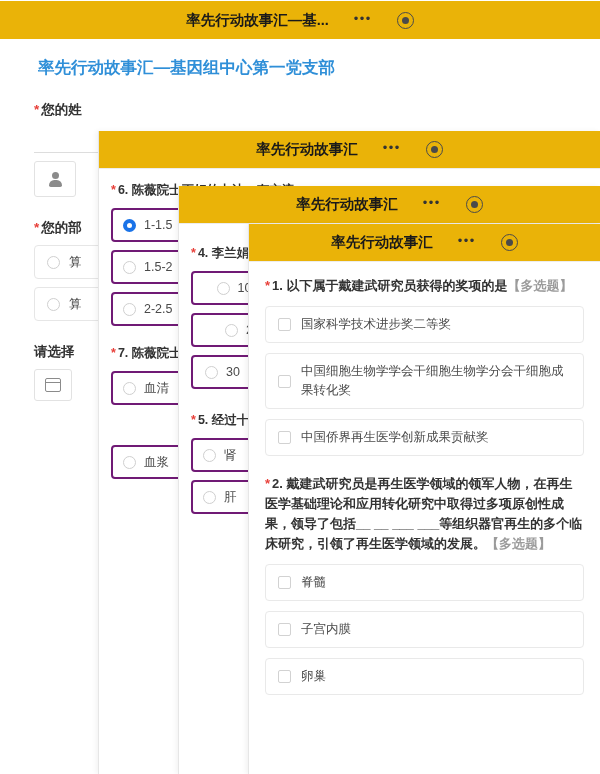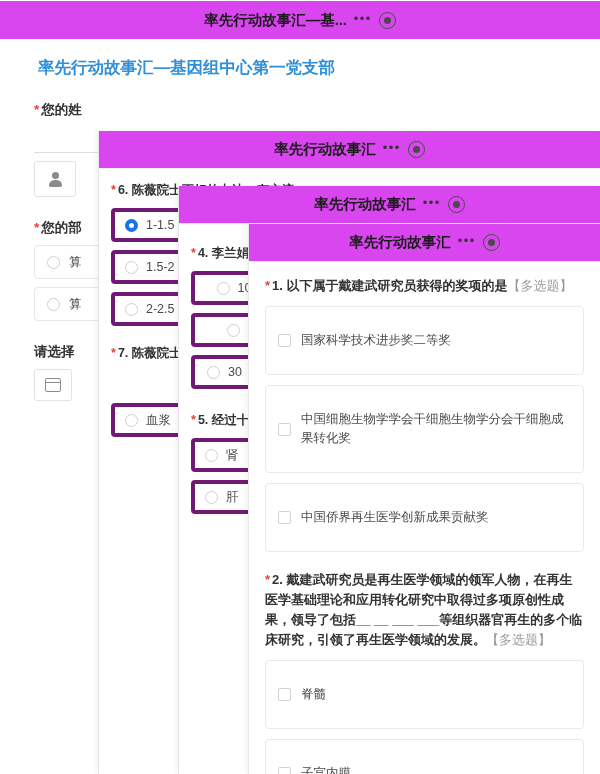--- a/index.html
+++ b/index.html
@@ -20,23 +20,23 @@
   
   .win {
     position: absolute;
     background: #ffffff;
     box-sizing: border-box;
   }
   .win-head {
     display: flex;
     align-items: center;
     justify-content: center;
-    gap: 2px;
+    gap: 20px;
     height: 38px;
-    background: #d946ef;
+    background: #eab308;
     border-bottom: 1px solid #ededed;
     box-sizing: border-box;
   }
   .win-title {
     font-size: 14.5px;
     font-weight: bold;
     color: #1a1a1a;
     white-space: nowrap;
   }
   .dots {
@@ -215,31 +215,31 @@
 
   .q-text {
     font-size: 13px;
     line-height: 20px;
     color: #333;
     font-weight: bold;
     margin: 14px 16px 10px 16px;
   }
   .q-text .muted {
     color: #9b9b9b;
-    font-weight: normal;
+    font-weight: bold;
   }
   .choice {
     margin: 0 16px 10px 16px;
     min-height: 36px;
     border: 1px solid #e9e9e9;
     border-radius: 4px;
     display: flex;
     align-items: center;
     gap: 10px;
-    padding: 24px 12px;
+    padding: 8px 12px;
     box-sizing: border-box;
     font-size: 12.5px;
     color: #4a4a4a;
     line-height: 19px;
     background: #fff;
   }
   .checkbox {
     width: 13px; height: 13px;
     border: 1.3px solid #d2d2d2;
     border-radius: 2px;
@@ -254,21 +254,21 @@
     color: #333;
     font-weight: bold;
     margin: 12px 10px 8px 12px;
   }
   .frag-opt {
     display: flex;
     align-items: center;
     gap: 8px;
     margin: 0 8px 8px 12px;
     height: 34px;
-    border: 4px solid #701a75;
+    border: 2px solid #701a75;
     border-radius: 4px;
     box-sizing: border-box;
     padding-left: 10px;
     font-size: 12.5px;
     color: #4a4a4a;
   }
   .clip { overflow: hidden; }
 </style>
 </head>
 <body>
@@ -333,20 +333,24 @@
     <span>1.5-2</span>
   </div>
   <div class="frag-opt" style="width:86px;">
     <span class="radio"></span>
     <span>2-2.5</span>
   </div>
 
   <div class="frag-q" style="margin-top:18px;">
     <span class="req">*</span><span>7.</span> <span>陈薇院士指下，康复患者的资源。</span>
   </div>
+  <div class="frag-opt" style="width:86px;">
+    <span class="radio"></span>
+    <span>血清</span>
+  </div>
   <div class="frag-opt" style="width:86px;margin-top:40px;">
     <span class="radio"></span>
     <span>血浆</span>
   </div>
 </div>
 
 <div class="win clip" id="layer3">
   <div class="win-head">
     <div class="win-title">率先行动故事汇</div>
     <div class="dots">

